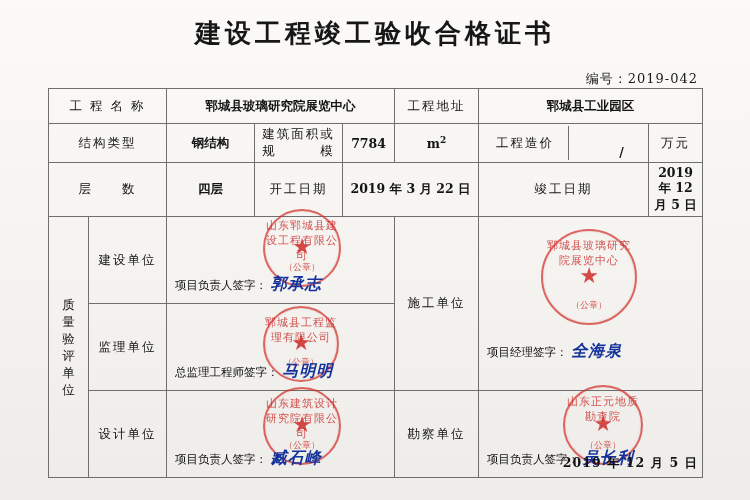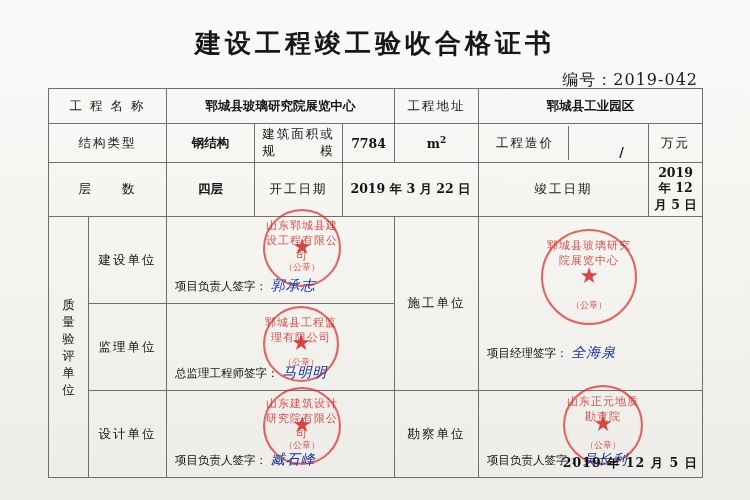--- a/index.html
+++ b/index.html
@@ -20,27 +20,27 @@
     inset: 0;
     background: linear-gradient(180deg, #fbfaf8 0%, #f4f3f0 55%, #eeece9 100%);
   }
   .title {
     text-align: center;
     font-family: "DejaVu Serif", serif;
     font-size: 26px;
     font-weight: bold;
     letter-spacing: 4px;
     color: #171717;
-    padding-top: 26px;
+    padding-top: 16px;
   }
   .docnum {
     position: absolute;
     right: 52px;
     top: 70px;
-    font-size: 16px;
+    font-size: 13px;
     font-family: "DejaVu Serif", serif;
     color: #1a1a1a;
     letter-spacing: 1px;
   }
   table.main {
     position: absolute;
     left: 48px;
     top: 88px;
     width: 654px;
     border-collapse: collapse;
@@ -85,23 +85,23 @@
     position: absolute;
     left: 8px;
     bottom: 8px;
     font-size: 11.5px;
     font-family: "DejaVu Serif", serif;
     white-space: nowrap;
   }
   .hand {
     font-family: "DejaVu Serif", serif;
     font-style: italic;
-    font-weight: normal;
+    font-weight: bold;
     color: #14329b;
-    font-size: 14px;
+    font-size: 16px;
     letter-spacing: 1px;
   }
   
   .seal {
     position: absolute;
     border-radius: 50%;
     border: 2.5px solid rgba(209, 46, 42, 0.72);
     color: rgba(201, 40, 38, 0.80);
     display: flex;
     align-items: center;

